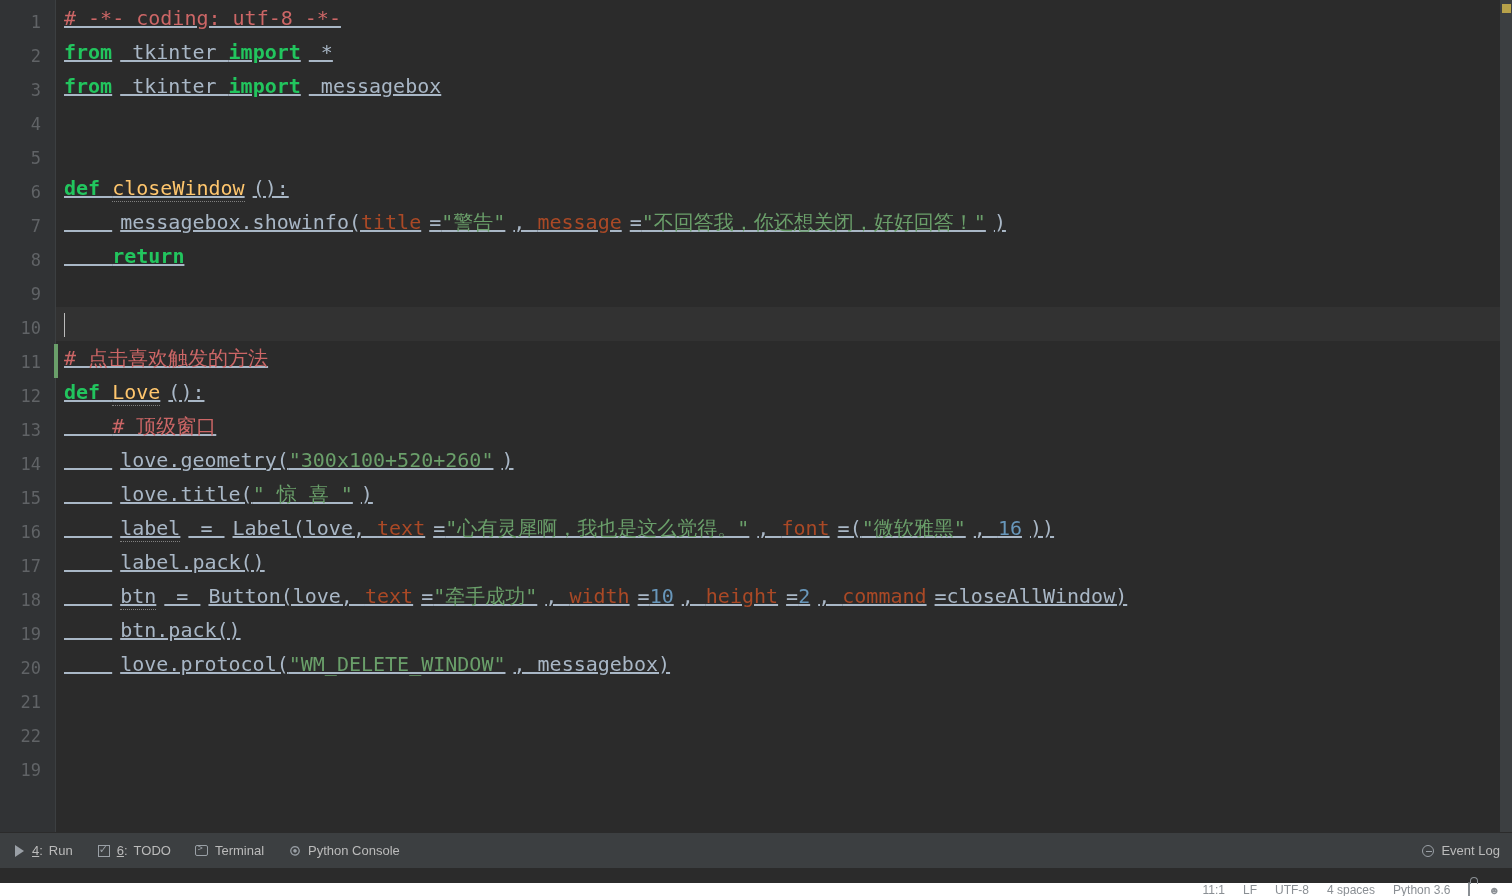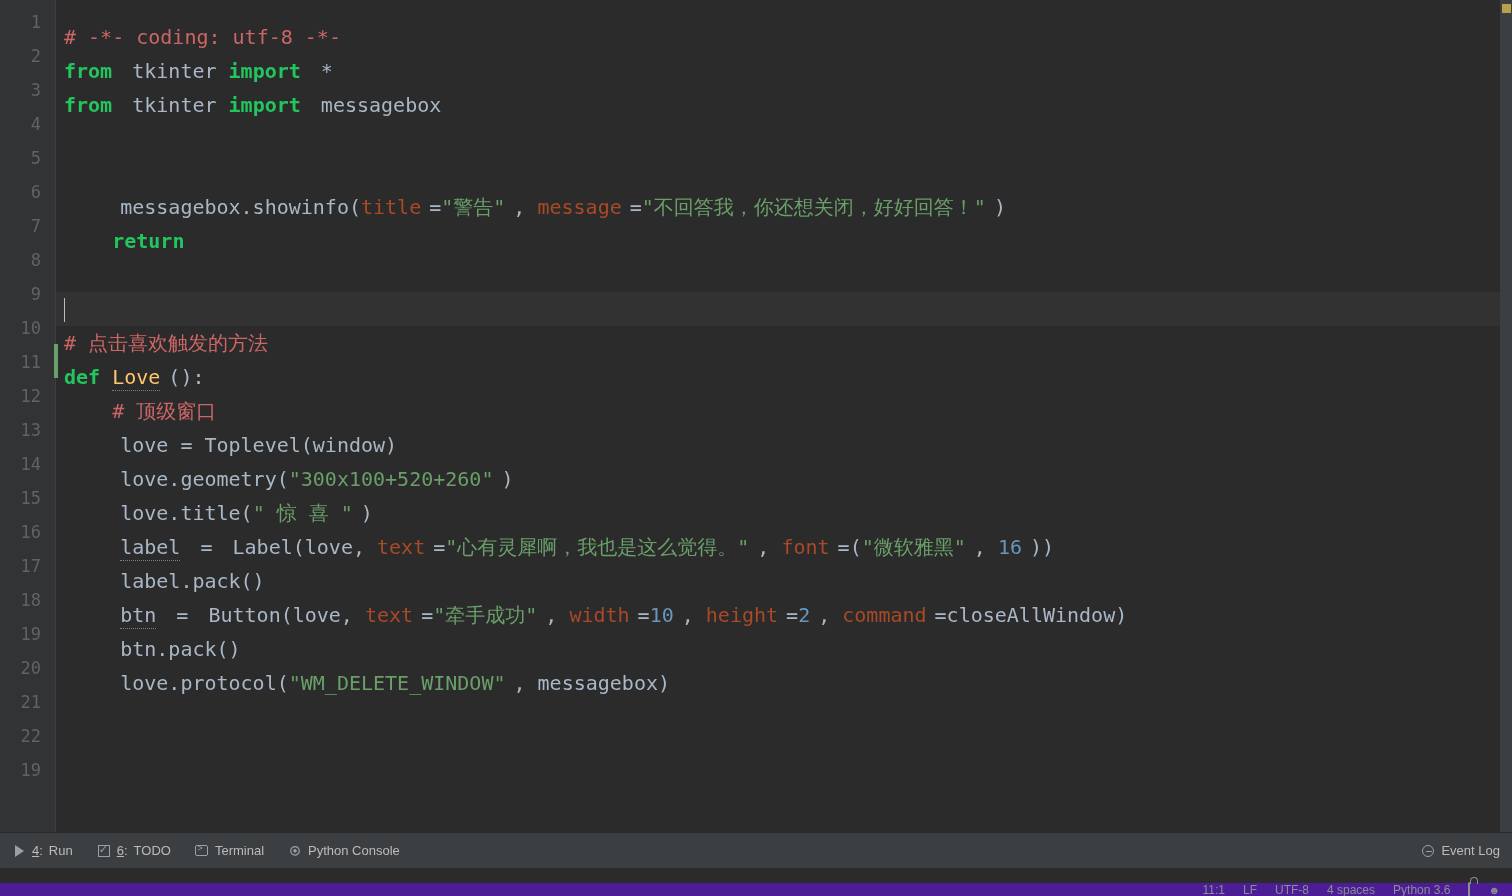--- a/index.html
+++ b/index.html
@@ -28,22 +28,23 @@
     height: 34px;
     line-height: 34px;
     text-align: right;
     padding-right: 14px;
     color: #606366;
     font-size: 17px;
     font-family: inherit;
   }
   .code-area {
     flex: 1;
-    padding-top: 20px;
+    padding-top: 1px;
     position: relative;
+    text-decoration: underline;
   }
   .code-line {
     height: 34px;
     line-height: 34px;
     font-size: 20px;
     white-space: pre;
     padding-left: 8px;
     position: relative;
   }
   .code-line.current {
@@ -129,21 +130,21 @@
     width: 12px; height: 12px; border: 1px solid #9aa0a6; border-radius: 50%; position: relative;
   }
   .evt-ico::after {
     content: ""; position: absolute; width: 6px; height: 1px; background: #9aa0a6; top: 5px; left: 3px;
   }
 
   
   .status-bar {
     position: absolute;
     left: 0; right: 0; bottom: 0; height: 14px;
-    background: #4c1d95;
+    background: #ffffff;
     border-top: 1px solid #2b2b2b;
     display: flex;
     align-items: center;
     justify-content: flex-end;
     gap: 18px;
     padding: 4px 12px;
     color: #8a8f94;
     font-family: "Segoe UI", "Helvetica Neue", sans-serif;
     font-size: 12px;
   }
@@ -207,28 +208,28 @@
   </div>
 
   <div class="change-marker" style="top:344px; height:34px;"></div>
 
   <div class="code-area">
     <div class="code-line"><span class="c-comment"># -*- coding: utf-8 -*-</span></div>
     <div class="code-line"><span class="c-keyword">from</span><span class="c-ident"> tkinter </span><span class="c-keyword">import</span><span class="c-ident"> *</span></div>
     <div class="code-line"><span class="c-keyword">from</span><span class="c-ident"> tkinter </span><span class="c-keyword">import</span><span class="c-ident"> messagebox</span></div>
     <div class="code-line"></div>
     <div class="code-line"></div>
+    <div class="code-line"><span class="c-keyword">def </span><span class="c-funcdef wavy">closeWindow</span><span class="c-ident">():</span></div>
     <div class="code-line"><span>    </span><span class="c-ident">messagebox.showinfo(</span><span class="c-param">title</span><span class="c-ident">=</span><span class="c-string">"警告"</span><span class="c-ident">, </span><span class="c-param">message</span><span class="c-ident">=</span><span class="c-string">"不回答我，你还想关闭，好好回答！"</span><span class="c-ident">)</span></div>
     <div class="code-line"><span>    </span><span class="c-keyword">return</span></div>
     <div class="code-line"></div>
     <div class="code-line current"><span class="caret"></span></div>
     <div class="code-line"><span class="c-comment"># 点击喜欢触发的方法</span></div>
     <div class="code-line"><span class="c-keyword">def </span><span class="c-funcdef wavy">Love</span><span class="c-ident">():</span></div>
     <div class="code-line"><span>    </span><span class="c-comment"># 顶级窗口</span></div>
-    <div class="code-line"><span>    </span><span class="c-ident">love = Toplevel(window)</span></div>
     <div class="code-line"><span>    </span><span class="c-ident">love.geometry(</span><span class="c-string">"300x100+520+260"</span><span class="c-ident">)</span></div>
     <div class="code-line"><span>    </span><span class="c-ident">love.title(</span><span class="c-string">" 惊 喜 "</span><span class="c-ident">)</span></div>
     <div class="code-line"><span>    </span><span class="c-ident wavy">label</span><span class="c-ident"> = </span><span class="c-ident">Label(love, </span><span class="c-param">text</span><span class="c-ident">=</span><span class="c-string">"心有灵犀啊，我也是这么觉得。"</span><span class="c-ident">, </span><span class="c-param">font</span><span class="c-ident">=(</span><span class="c-string">"微软雅黑"</span><span class="c-ident">, </span><span class="c-number">16</span><span class="c-ident">))</span></div>
     <div class="code-line"><span>    </span><span class="c-ident">label.pack()</span></div>
     <div class="code-line"><span>    </span><span class="c-ident wavy">btn</span><span class="c-ident"> = </span><span class="c-ident">Button(love, </span><span class="c-param">text</span><span class="c-ident">=</span><span class="c-string">"牵手成功"</span><span class="c-ident">, </span><span class="c-param">width</span><span class="c-ident">=</span><span class="c-number">10</span><span class="c-ident">, </span><span class="c-param">height</span><span class="c-ident">=</span><span class="c-number">2</span><span class="c-ident">, </span><span class="c-param">command</span><span class="c-ident">=closeAllWindow)</span></div>
     <div class="code-line"><span>    </span><span class="c-ident">btn.pack()</span></div>
     <div class="code-line"><span>    </span><span class="c-ident">love.protocol(</span><span class="c-string">"WM_DELETE_WINDOW"</span><span class="c-ident">, messagebox)</span></div>
     <div class="code-line"></div>
   </div>
 </div>

